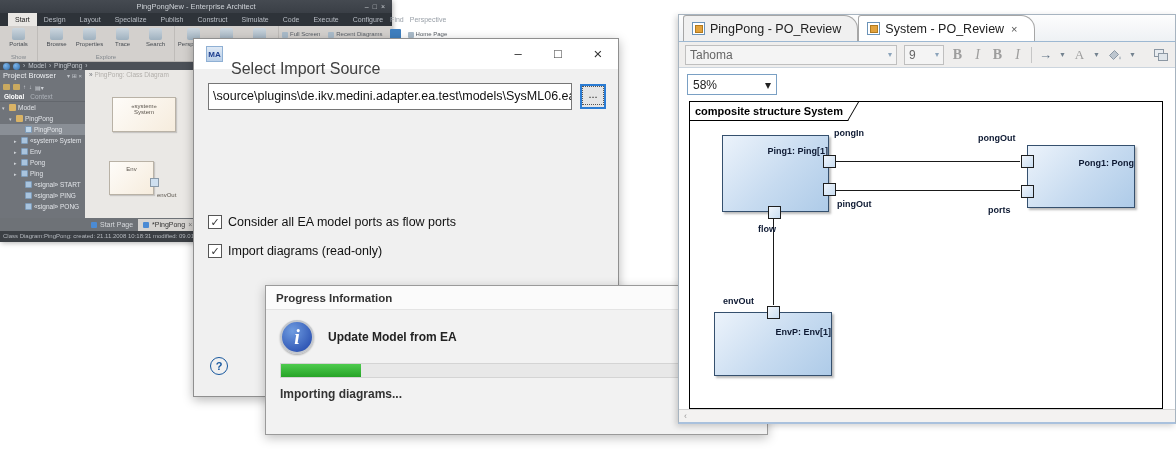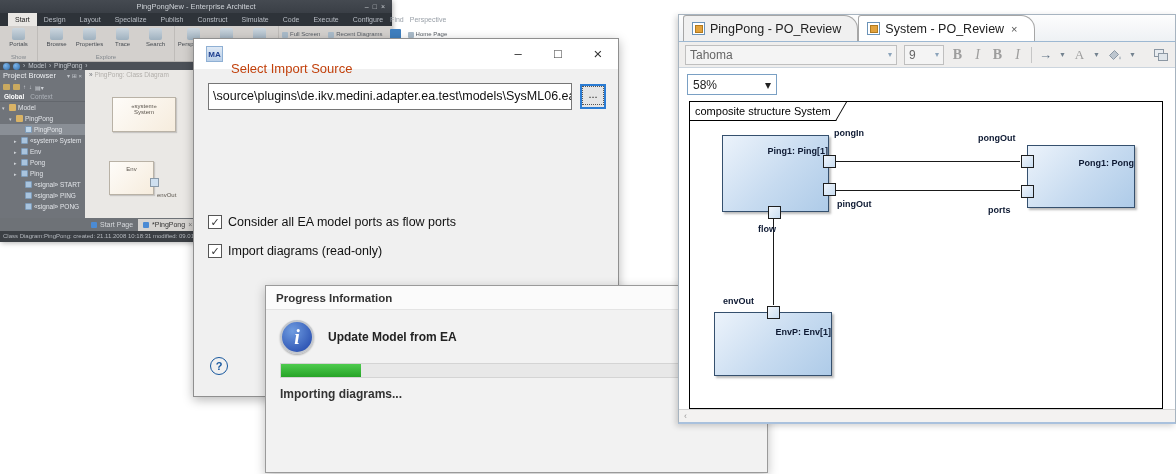--- a/index.html
+++ b/index.html
@@ -56,33 +56,33 @@
   .ea-bottomtabs { left:0; top:218px; width:100%; height:13px; background:#6e7277; display:flex; align-items:flex-end; padding-left:86px; font-size:7px; }
   .btab { height:12px; line-height:12px; padding:0 5px; color:#d6d9dd; display:flex; gap:3px; align-items:center; }
   .btab .ic { width:6px; height:6px; background:#4b8bd4; border-radius:1px; display:inline-block; }
   .btab.active { background:#d6d4d1; color:#333; }
   .ea-status { left:0; top:231px; width:100%; height:11px; background:#3b3f44; color:#b4b8be; font-size:6px; line-height:11px; padding:0 3px; white-space:nowrap; overflow:hidden; }
 
   
   #imp { left:193px; top:38px; width:426px; height:359px; background:#f0f0f0; border:1px solid #8f8f8f; z-index:20; box-shadow:0 3px 10px rgba(0,0,0,.28); }
   .imp-title { height:30px; background:#fff; display:flex; align-items:center; padding-left:12px; gap:8px; }
   .ma-icon { width:17px; height:16px; background:linear-gradient(#dfe9f5,#b9cfe8); border:1px solid #8fb0d4; color:#1d3f8f; font-size:8px; font-weight:bold; text-align:center; line-height:15px; }
-  .imp-title .t { font-size:13px; color:#c2410c;margin-top:29px; }
+  .imp-title .t { font-size:16px; color:#404040;margin-top:29px; }
   .imp-ctrl { position:absolute; top:0; right:0; height:30px; display:flex; }
   .imp-ctrl span { width:40px; text-align:center; line-height:30px; font-size:13px; color:#333; }
   .imp-path { position:absolute; left:14px; top:44px; width:364px; height:27px; background:#fff; border:1px solid #767676; font-size:12.5px; color:#111; padding:0 4px; line-height:25px; white-space:nowrap; overflow:hidden; }
   .imp-browse { position:absolute; left:386px; top:45px; width:26px; height:25px; background:#e5e5e5; border:2px solid #2b7cd3; font-size:11px; line-height:20px; text-align:center; color:#222; }
   .imp-browse .inner { outline:1px dotted #555; display:block; margin:1px; height:17px; line-height:15px; }
   .dropzone { position:absolute; left:14px; top:86px; width:398px; height:72px; border:3px dashed #bdbdbd; border-radius:12px; display:flex; align-items:center; justify-content:center; font-size:13px; color:#c6c6c6; }
   .chkrow { position:absolute; left:14px; display:flex; align-items:center; gap:6px; font-size:12.5px; color:#111; }
   .chk { width:14px; height:14px; background:#fff; border:1px solid #555; font-size:11px; line-height:12px; text-align:center; color:#333; }
   .helpcirc { position:absolute; left:16px; top:318px; width:18px; height:18px; border:1.5px solid #16579e; border-radius:50%; color:#16579e; font-size:11px; font-weight:bold; text-align:center; line-height:16px; }
 
   
-  #prog { left:265px; top:285px; width:503px; height:188px; background:#f2f2f2; border:1px solid #9a9a9a; z-index:30; box-shadow:0 3px 10px rgba(0,0,0,.25); }
+  #prog { left:265px; top:285px; width:503px; height:150px; background:#f2f2f2; border:1px solid #9a9a9a; z-index:30; box-shadow:0 3px 10px rgba(0,0,0,.25); }
   .prog-title { height:24px; background:#fbfbfb; border-bottom:1px solid #e4e4e4; font-size:11.5px; font-weight:bold; color:#333; line-height:24px; padding-left:10px; }
   .info-icon { position:absolute; left:14px; top:34px; width:34px; height:34px; border-radius:50%; background:radial-gradient(circle at 35% 30%,#6f9ce0,#1c41a8); border:2px solid #c3c7cd; color:#fff; font-family:"Liberation Serif",serif; font-weight:bold; font-style:italic; font-size:20px; text-align:center; line-height:30px; box-shadow:0 1px 2px rgba(0,0,0,.3); }
   .prog-task { position:absolute; left:62px; top:44px; font-size:12px; font-weight:bold; color:#222; }
   .prog-track { position:absolute; left:14px; top:77px; width:475px; height:15px; background:#e8e8e8; border:1px solid #d4d4d4; }
   .prog-fill { height:100%; background:linear-gradient(#4ecb4e,#27a427); }
   .prog-status { position:absolute; left:14px; top:101px; font-size:12px; font-weight:bold; color:#333; }
   .prog-foot { position:absolute; left:0; bottom:0; width:100%; height:45px; border-top:1px solid #dcdcdc; }
   .cancel-btn { position:absolute; right:13px; bottom:11px; width:90px; height:26px; background:#efefef; border:2px solid #2f7fd6; box-shadow:inset 0 0 0 1px #4d4d4d; font-size:12.5px; color:#111; text-align:center; line-height:21px; }
 
   
@@ -97,21 +97,21 @@
   .combo { height:20px; background:#f4f4f4; border:1px solid #bfbfbf; display:flex; align-items:center; justify-content:space-between; padding:0 4px; font-size:12px; color:#666; }
   .combo .chev { font-size:8px; color:#8ca4bb; }
   .tbt { font-family:"Liberation Serif",serif; font-size:14px; color:#9d9d9d; width:13px; text-align:center; }
   .tbsep { width:1px; height:16px; background:#c6c6c6; }
   .tbar-arrow { font-size:13px; color:#5f7184; }
   .ddm { font-size:7px; color:#73828f; }
   .ecanvas { position:absolute; left:0; top:53px; width:496px; height:343px; background:#fff; overflow:hidden; }
   .zoomcombo { position:absolute; left:8px; top:6px; width:90px; height:21px; background:#fff; border:1px solid #7aa0c4; display:flex; align-items:center; justify-content:space-between; padding:0 5px; font-size:12px; color:#222; }
   .frame { position:absolute; left:10px; top:33px; width:474px; height:308px; border:1.5px solid #000; background:#fff; }
   .frame-tab { position:absolute; left:0; top:0; height:19px; display:flex; }
-  .frame-tab .lbl { font-size:11px; font-weight:normal; color:#000; line-height:19px; padding:0 2px 0 5px; border-bottom:1px solid #000; }
+  .frame-tab .lbl { font-size:11px; font-weight:bold; color:#000; line-height:19px; padding:0 2px 0 5px; border-bottom:1px solid #000; }
   .frame-tab .slant { width:14px; height:19px; border-right:1px solid #000; border-bottom:1px solid #000; transform:skewX(-30deg); transform-origin:top left; }
   .blk { position:absolute; background:linear-gradient(135deg,#ecf3fb 0%,#c7dbf0 55%,#aecbe8 100%); border:1px solid #35506e; box-shadow:2px 2px 2px rgba(130,130,130,.55); }
   .blk-label { position:absolute; top:10px; left:0; right:0; text-align:right; font-size:9px; font-weight:bold; color:#0e1a33; }
   .port { position:absolute; width:13px; height:13px; background:linear-gradient(135deg,#f0f5fb,#cadef2); border:1px solid #1e1e1e; }
   .conn { position:absolute; background:#1a1a1a; }
   .plabel { position:absolute; font-size:9px; font-weight:bold; color:#0e1a33; white-space:nowrap; }
   .escroll { position:absolute; left:0; bottom:0; width:496px; height:13px; background:#f3f2f1; border-top:1px solid #d3d3d3; font-size:9px; color:#9a9a9a; line-height:12px; padding-left:5px; }
 </style>
 </head>
 <body>

